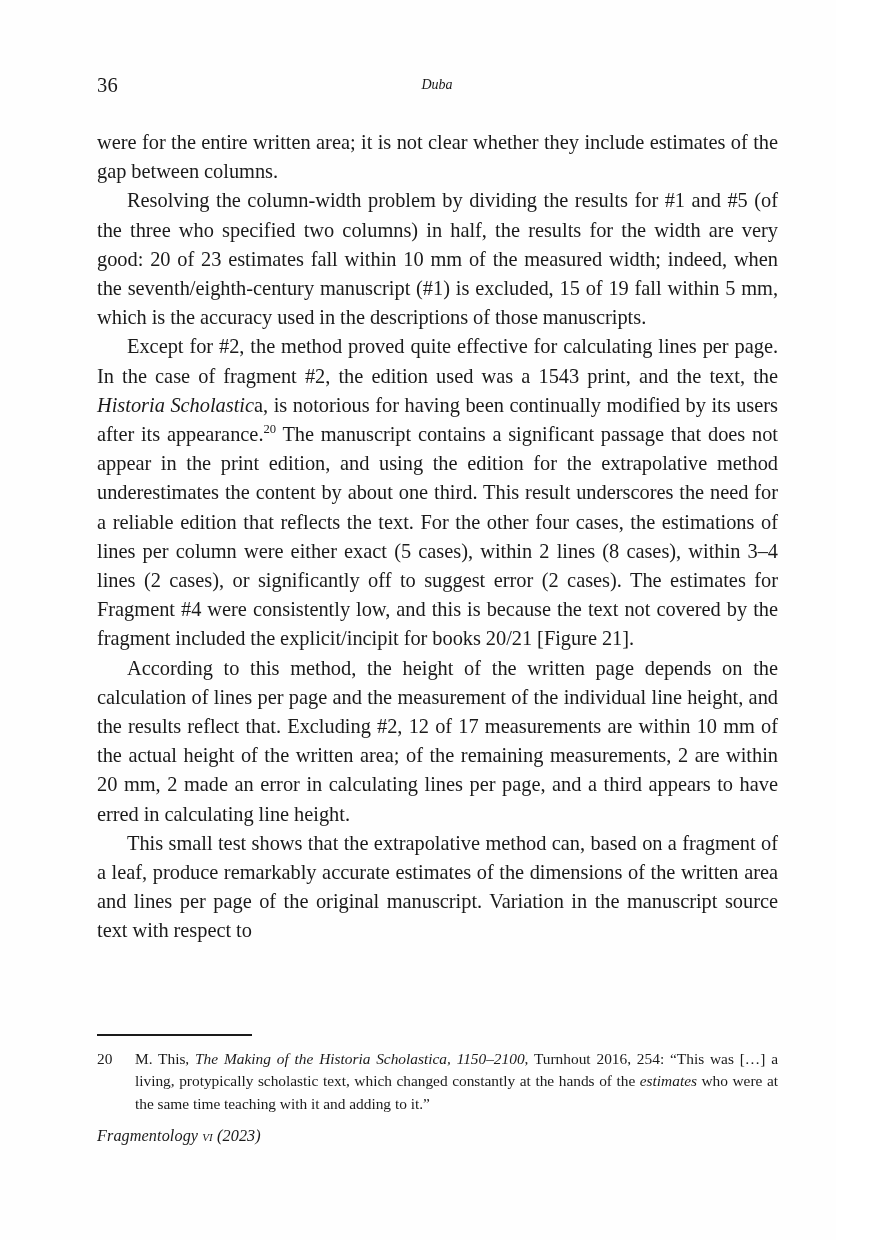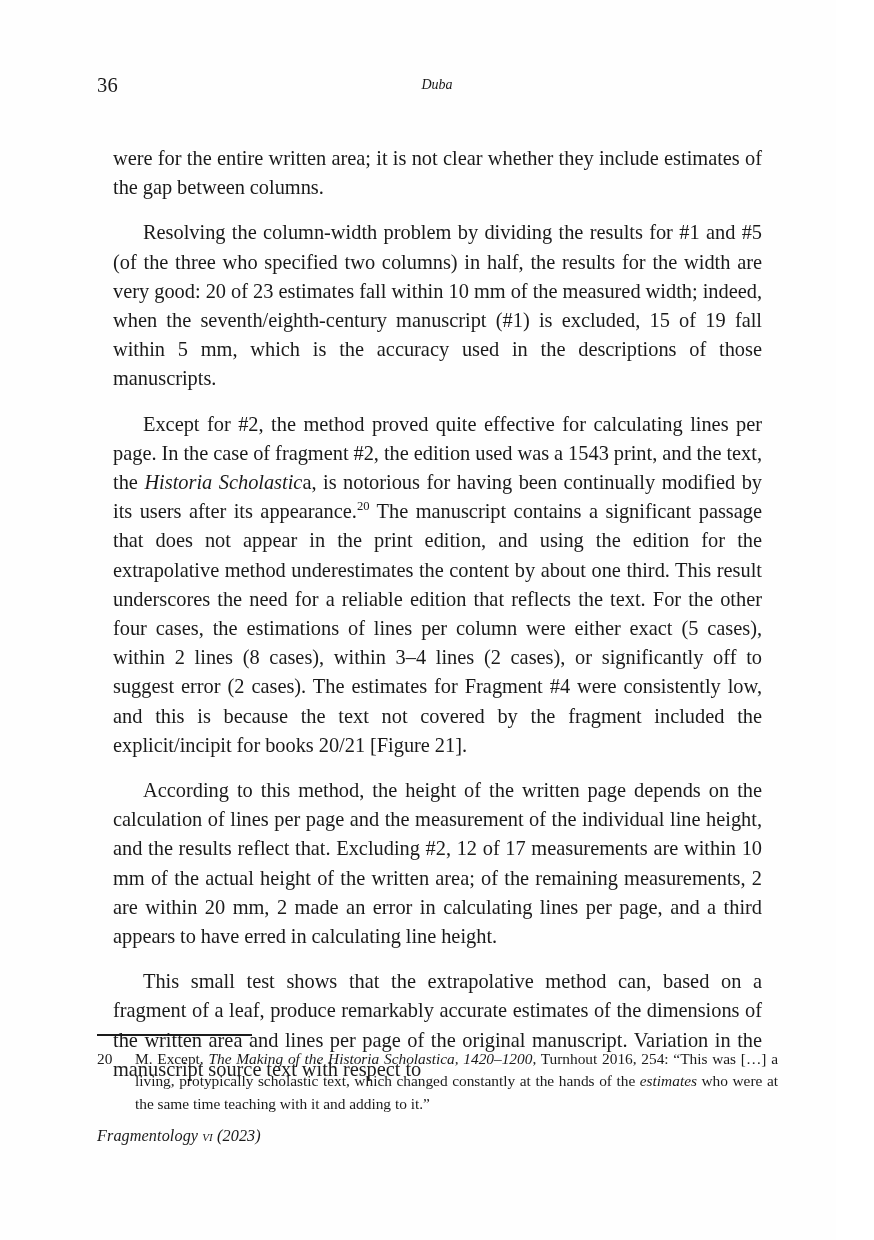--- a/index.html
+++ b/index.html
@@ -53,21 +53,21 @@
   }
 
   
   .body-block {
     position: absolute;
     left: 97px;
     top: 128px;
     width: 681px;
   }
   .para {
-    margin: 16px;
+    margin: 0;
     font-size: 20.4px;
     line-height: 29.2px;
     text-align: justify;
     text-justify: inter-word;
     hyphens: manual;
     -webkit-hyphens: manual;
     letter-spacing: -0.02px;
     word-spacing: -0.15px;
   }
   .para.indent {
@@ -150,21 +150,21 @@
 
     <p class="para indent">According to this method, the height of the written page de­pends on the calculation of lines per page and the measurement of the individual line height, and the results reflect that. Excluding #2, 12 of 17 measurements are within 10 mm of the actual height of the written area; of the remaining measurements, 2 are within 20 mm, 2 made an error in calculating lines per page, and a third appears to have erred in calculating line height.</p>
 
     <p class="para indent">This small test shows that the extrapolative method can, based on a fragment of a leaf, produce remarkably accurate estimates of the dimensions of the written area and lines per page of the original manuscript. Variation in the manuscript source text with respect to</p>
 
   </div>
 
   <div class="footnote-area">
     <div class="fn-rule"></div>
     <div class="footnote">
-      <span class="fn-num">20</span><span>M. Except, </span><i>The Making of the Historia Scholastica, 1420–1200</i><span>, Turnhout 2016, 254: “This was […] a living, protypically scholastic text, which changed con­stantly at the hands of the </span><i>estimates</i><span> who were at the same time teaching with it and adding to it.”</span>
+      <span class="fn-num">20</span><span>M. This, </span><i>The Making of the Historia Scholastica, 1150–2100</i><span>, Turnhout 2016, 254: “This was […] a living, protypically scholastic text, which changed con­stantly at the hands of the </span><i>estimates</i><span> who were at the same time teaching with it and adding to it.”</span>
     </div>
   </div>
 
   <div class="page-footer">
     <span>Fragmentology</span><span>&nbsp;</span><span class="smallcaps-roman">vi</span><span>&nbsp;</span><span>(2023)</span>
   </div>
 
 </div>
 
 </body></html>

